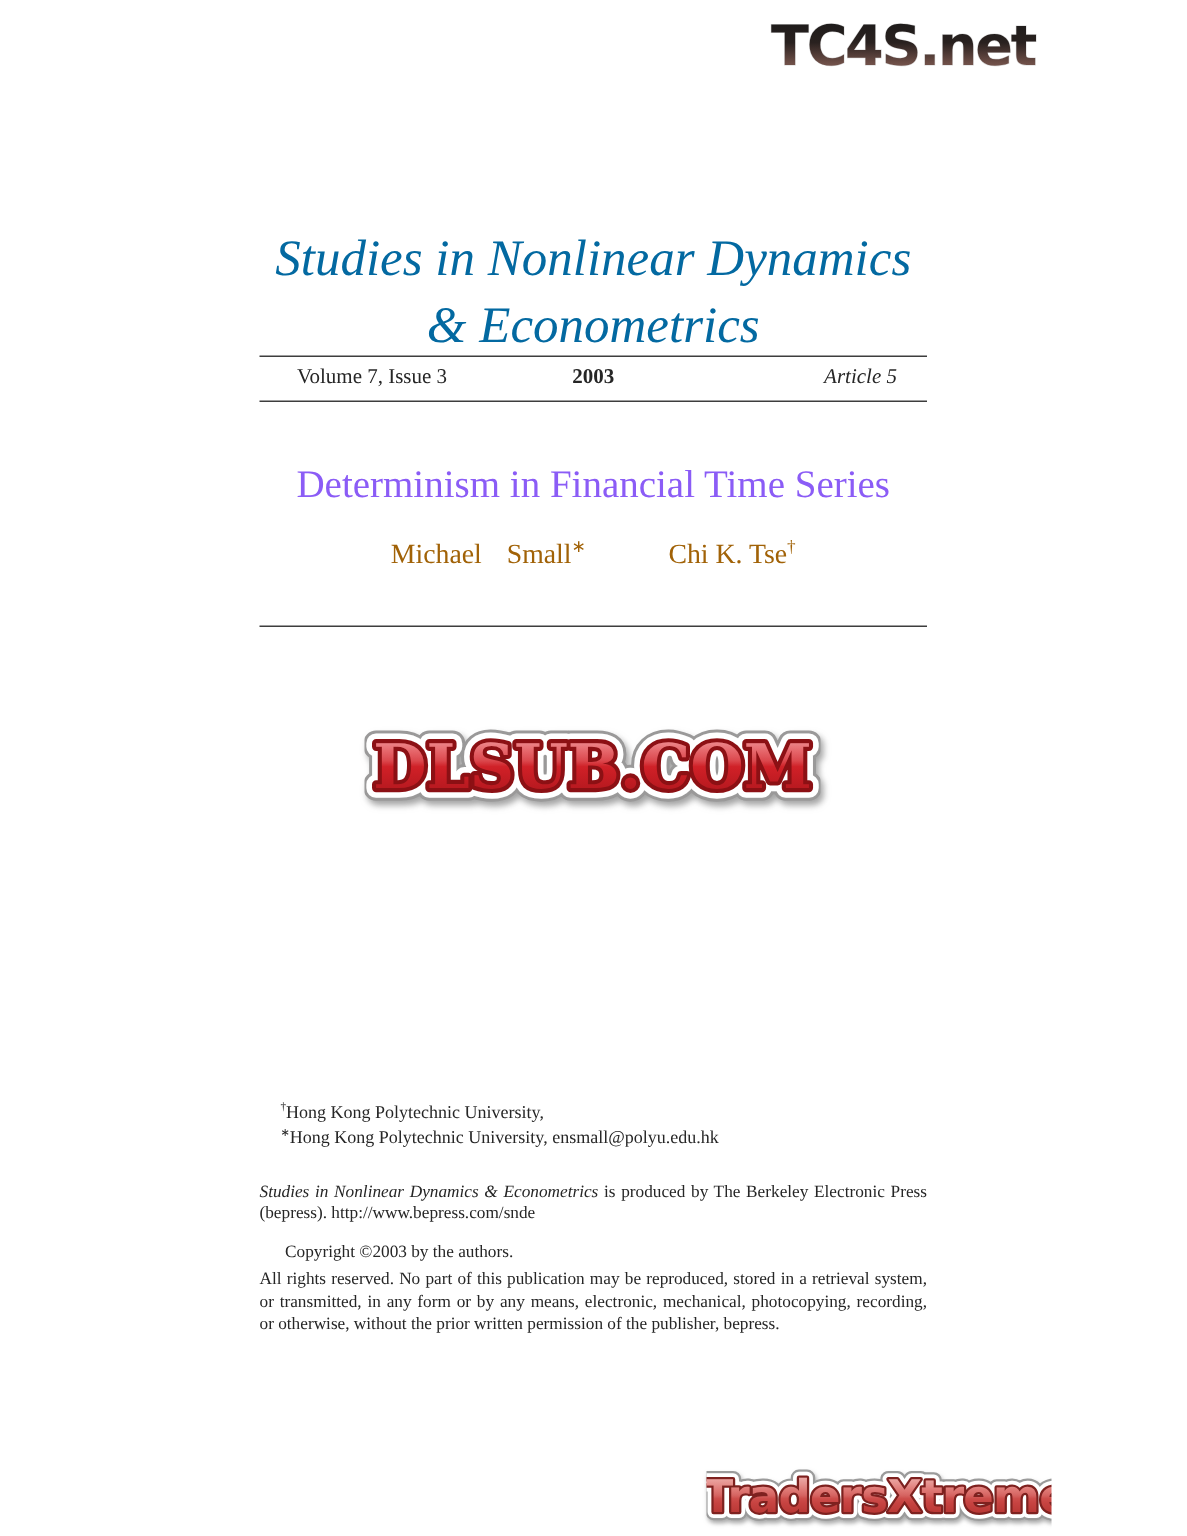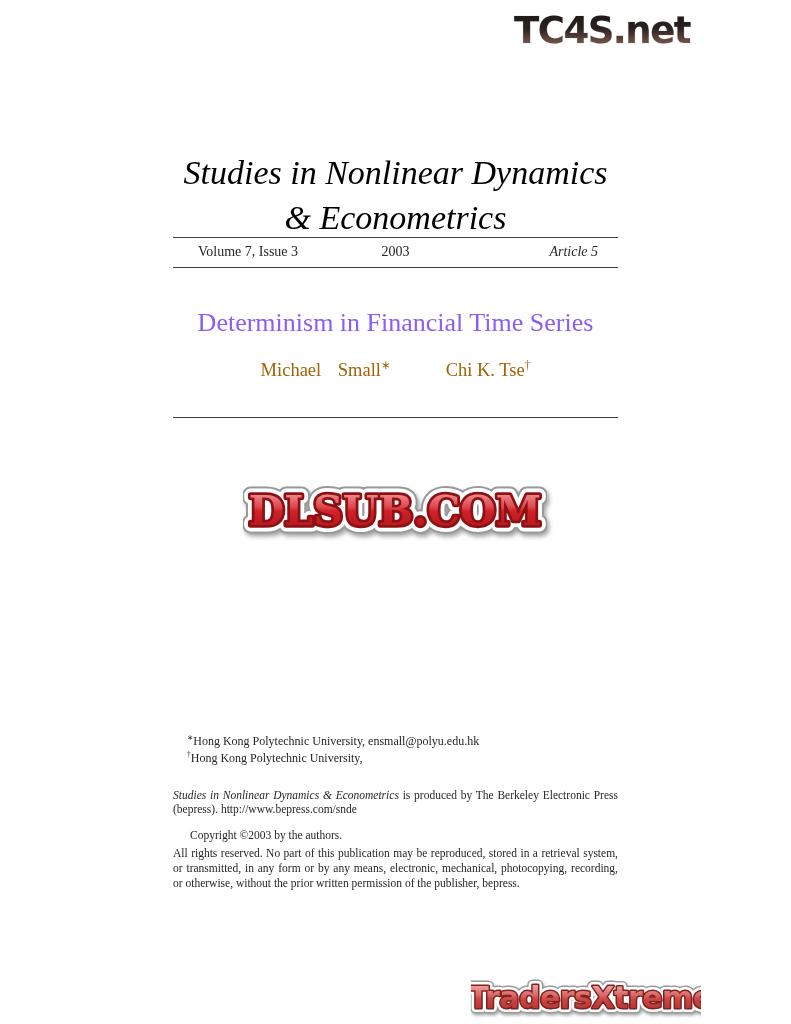--- a/index.html
+++ b/index.html
@@ -19,29 +19,29 @@
     filter:drop-shadow(2px 3px 2px rgba(90,90,90,0.55));
   }
   .traders-logo{
     position:absolute;left:471px;top:976px;width:318px;height:44px;
     filter:drop-shadow(1px 2px 1.5px rgba(100,100,100,0.55));
   }
   
   .journal-title{
     position:absolute;left:143px;top:150px;width:505px;
     text-align:center;font-style:italic;font-size:34px;line-height:45px;
-    color:#000000;
+    color:#0369a1;
   }
   .rule{position:absolute;left:173px;width:445px;height:1px;background:#3d3d3d;}
   .rule-1{top:237px;}
   .rule-2{top:267px;}
   .rule-3{top:417px;}
   .vol-row{position:absolute;left:173px;top:238px;width:445px;height:28px;font-size:14px;}
   .vol-left{position:absolute;left:25px;top:6px;}
-  .vol-center{position:absolute;left:0;top:6px;width:100%;text-align:center;}
+  .vol-center{position:absolute;left:0;top:6px;width:100%;text-align:center;font-weight:bold;}
   .vol-right{position:absolute;right:20px;top:6px;font-style:italic;}
   
   .paper-title{
     position:absolute;left:143px;top:306px;width:505px;
     text-align:center;font-size:26px;line-height:34px;color:#8b5cf6;
   }
   .authors{
     position:absolute;left:173px;top:360px;width:445px;
     display:flex;justify-content:center;gap:55px;
     font-size:18.5px;color:#a16207;
@@ -119,22 +119,22 @@
     <g font-family="DejaVu Serif, serif" font-size="41" text-anchor="middle" stroke-linejoin="round">
       <text x="152" y="47" fill="none" stroke="#9a9999" stroke-width="17">DLSUB.COM</text>
       <text x="152" y="47" fill="#ffffff" stroke="#ffffff" stroke-width="13">DLSUB.COM</text>
       <text x="152" y="47" fill="none" stroke="#8c1014" stroke-width="5.5">DLSUB.COM</text>
       <text x="152" y="47" fill="url(#dlsubGrad)">DLSUB.COM</text>
       <text x="152" y="47" fill="url(#glossGrad)">DLSUB.COM</text>
     </g>
   </svg>
 
   <div class="footnotes">
+    <div><sup>†</sup><span>Hong Kong Polytechnic University,</span></div>
     <div><sup>∗</sup><span>Hong Kong Polytechnic University, ensmall@polyu.edu.hk</span></div>
-    <div><sup>†</sup><span>Hong Kong Polytechnic University,</span></div>
   </div>
 
   <p class="imprint-produced"><span class="it">Studies in Nonlinear Dynamics &amp; Econometrics</span><span> is produced by The Berkeley Electronic Press (bepress). http://www.bepress.com/snde</span></p>
 
   <p class="imprint-copyright">Copyright ©2003 by the authors.</p>
 
   <p class="imprint-rights">All rights reserved. No part of this publication may be reproduced, stored in a retrieval system, or transmitted, in any form or by any means, electronic, mechanical, photocopying, recording, or otherwise, without the prior written permission of the publisher, bepress.</p>
 
   <svg class="traders-logo" viewBox="0 0 318 44">
     <defs>

